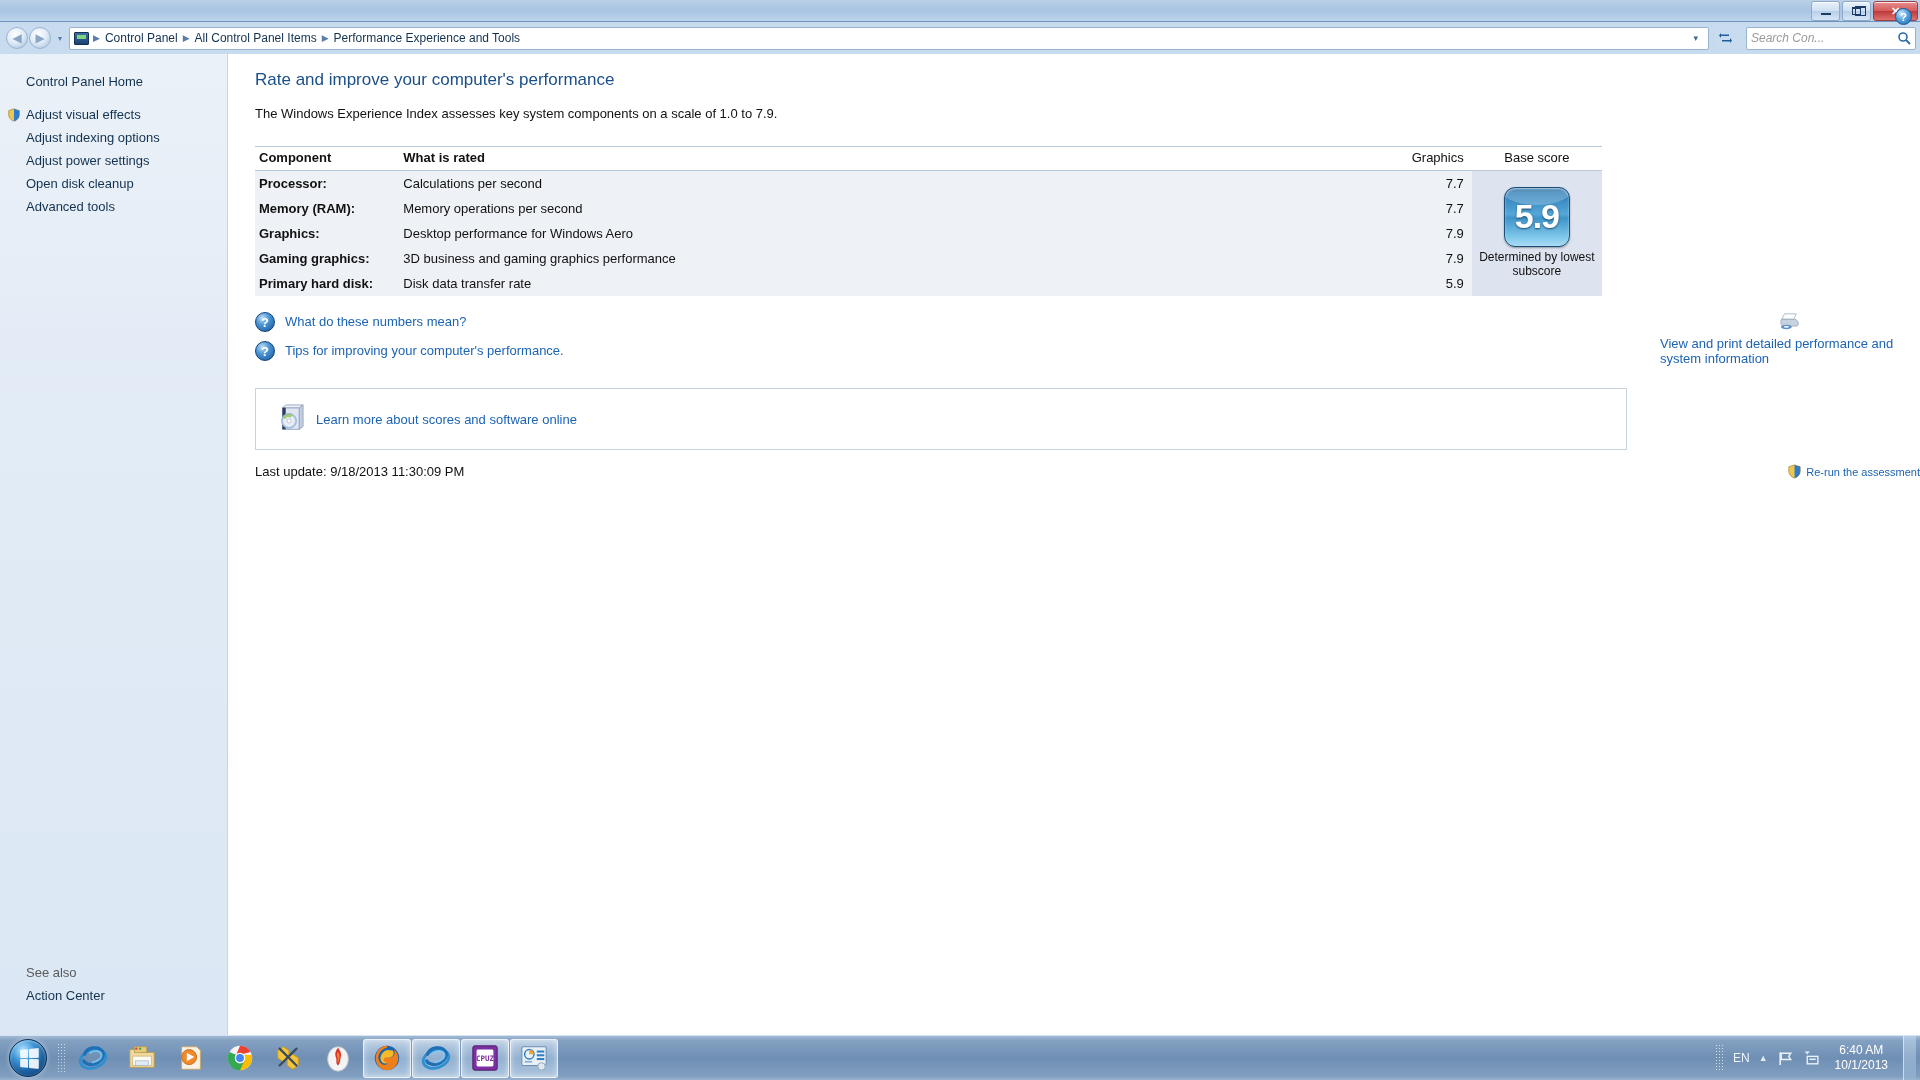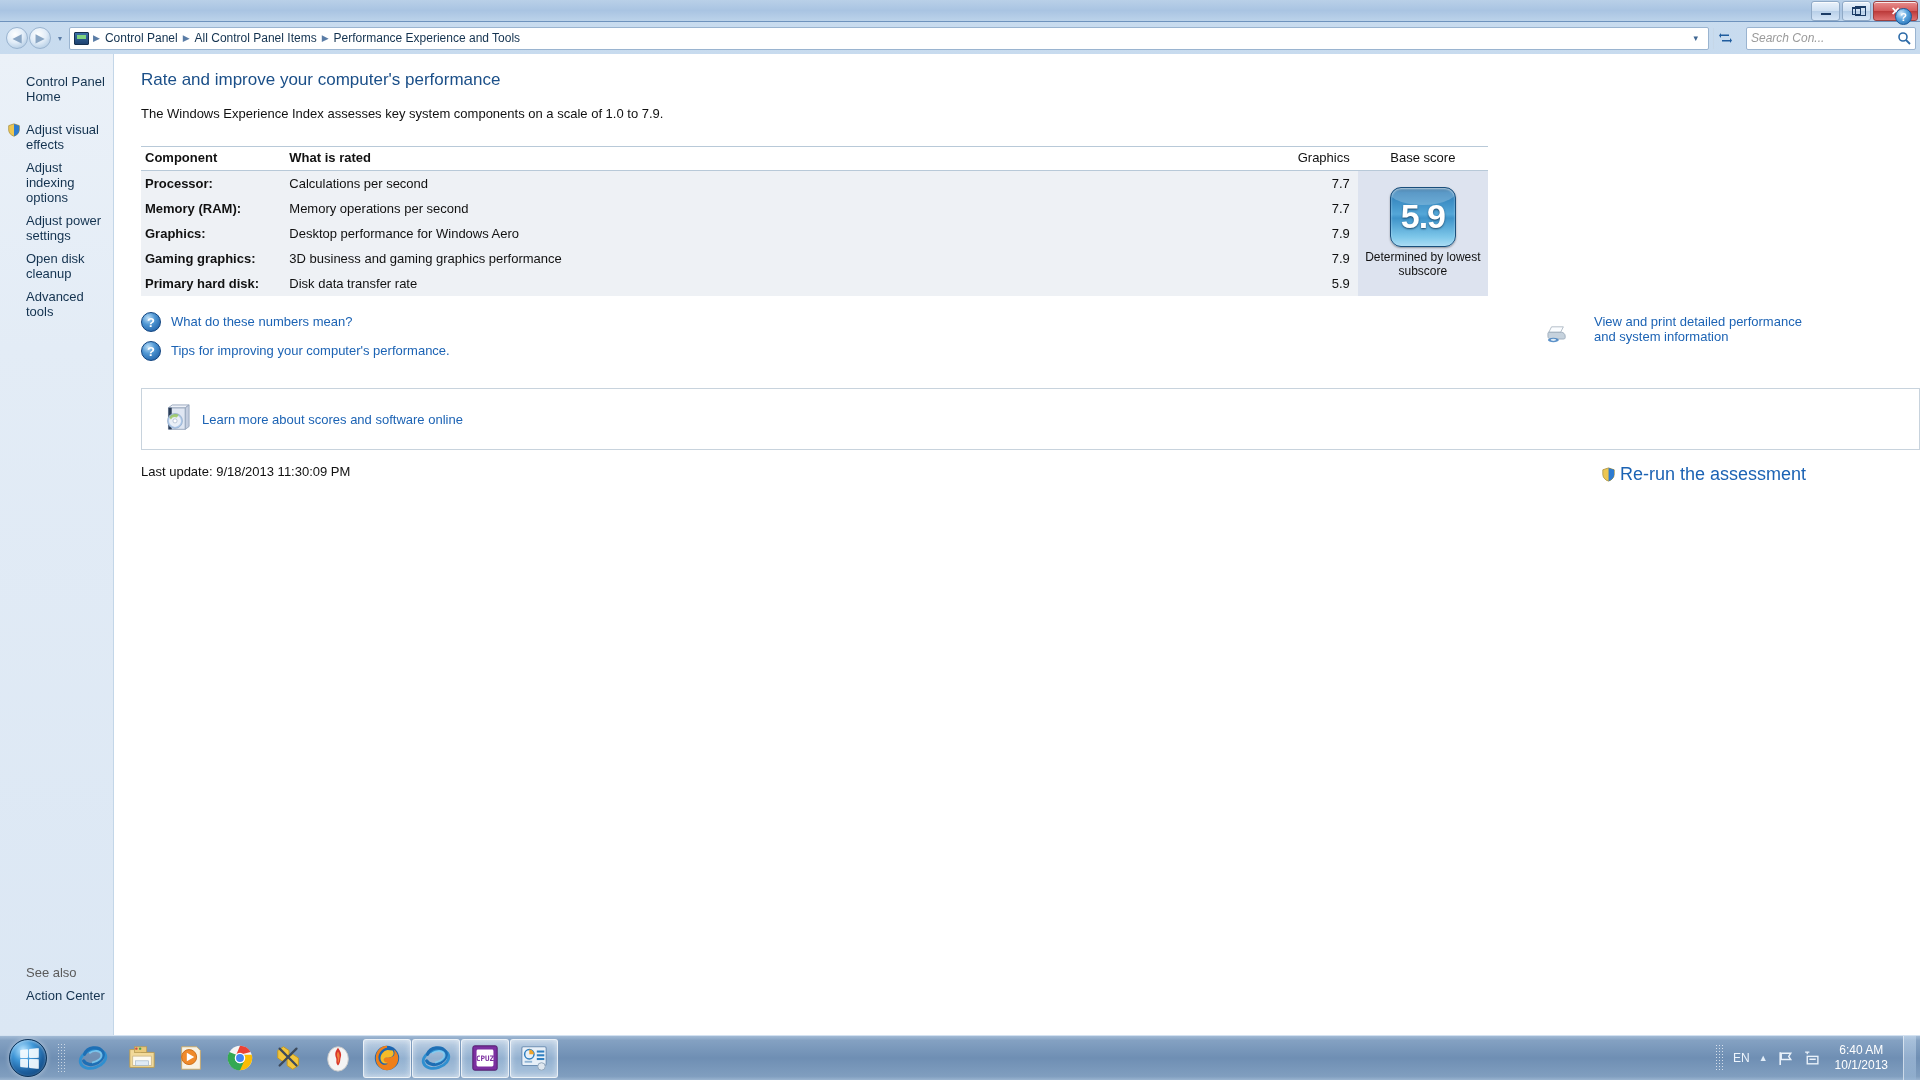--- a/index.html
+++ b/index.html
@@ -263,50 +263,51 @@
     display: flex; align-items: center; justify-content: center;
     flex: 0 0 auto;
   }
   .link-text {
     font-size: 13px; color: #1c63b4;
     line-height: 1.18;
     padding-top: 2px;
   }
   .print-link {
     position: absolute; right: 0; top: 0;
-    display: flex; align-items: flex-end; gap: 26px;
+    display: flex; align-items: center; gap: 2px;
     width: 260px;
+    flex-direction: column;
   }
   .printer-icon { width: 22px; height: 20px; flex: 0 0 auto; position: relative; }
 
   
   .learn-box {
     margin: 14px 0 0 27px;
-    width: 1779px;
+    width: 1372px;
     height: 62px;
     border: 1px solid #c8d3dd;
     background: #ffffff;
     display: flex; align-items: center;
     padding-left: 18px;
     gap: 12px;
   }
   .box-icon { width: 30px; height: 30px; flex: 0 0 auto; }
 
   
   .status-row {
     position: relative;
     margin: 14px 0 0 27px;
     width: 1665px;
     font-size: 13px; color: #111111;
   }
   .status-left { line-height: 1.25; }
   .rerun {
     position: absolute; right: 0; top: 0;
     display: flex; align-items: center; gap: 4px;
-    font-size: 18px; color: #1c63b4;
+    font-size: 11px; color: #1c63b4;
   }
 
   
   .taskbar {
     position: absolute; left: 0; bottom: 0;
     width: 1920px; height: 45px;
     background: linear-gradient(to bottom, rgba(160,185,212,.97) 0%, rgba(128,158,192,.97) 10%, rgba(106,139,177,.97) 50%, rgba(124,155,189,.97) 92%, rgba(150,177,206,.97) 100%);
     border-top: 1px solid #d4e2f1;
     display: flex; align-items: center;
   }

